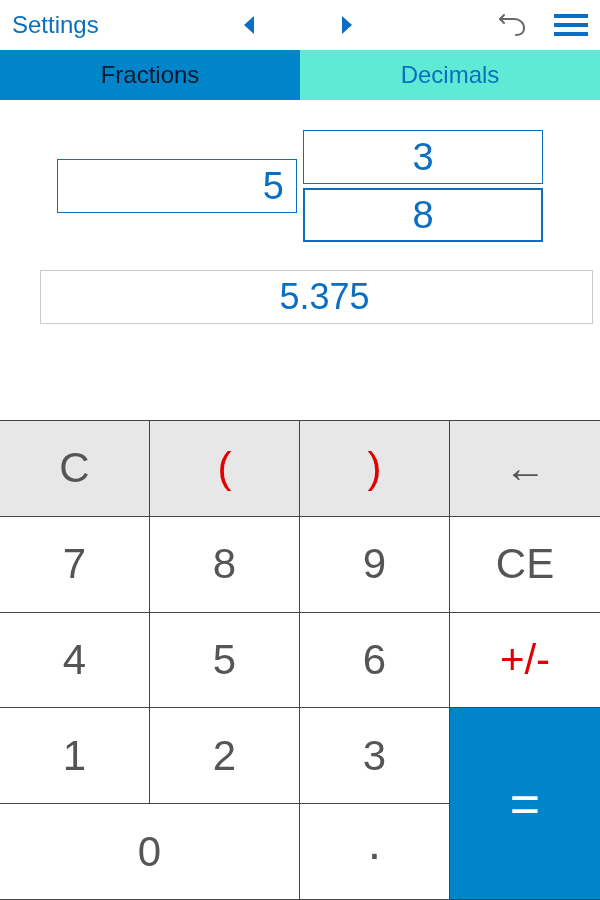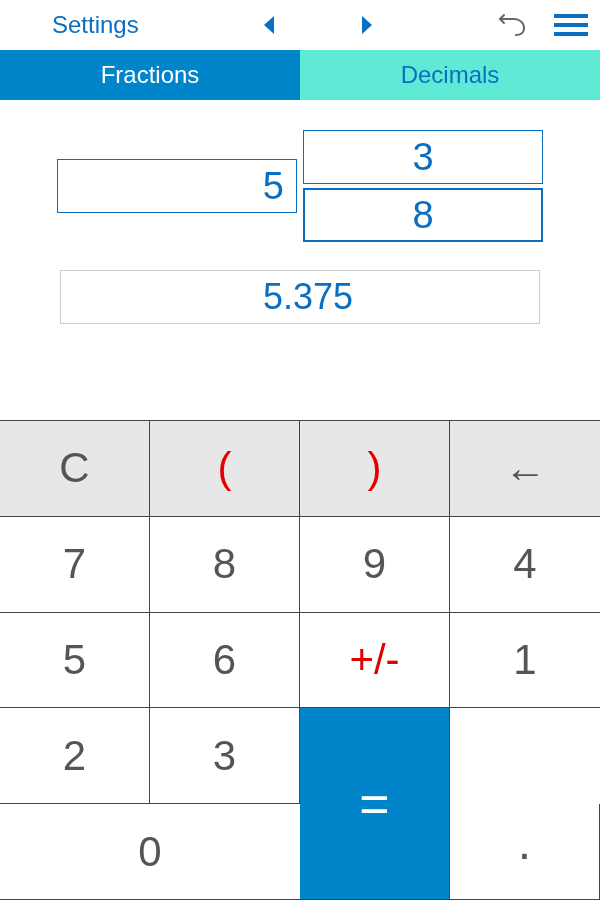--- a/index.html
+++ b/index.html
@@ -15,21 +15,20 @@
       height: 50px;
       display: flex;
       align-items: center;
       padding: 0 12px;
       background: #fff;
     }
     .settings-link {
       color: #0a6fc2;
       font-size: 24px;
       font-weight: 400;
-      margin-left: 40px;
     }
     .nav-arrows {
       flex: 1;
       display: flex;
       justify-content: center;
       gap: 80px;
     }
     .nav-arrow svg { display: block; }
     .header-right {
       display: flex;
@@ -54,21 +53,21 @@
     }
     .tab {
       flex: 1;
       display: flex;
       align-items: center;
       justify-content: center;
       font-size: 24px;
     }
     .tab-active {
       background: #0085ca;
-      color: #ffffff;
+      color: #0f172a;
     }
     .tab-inactive {
       background: #5eead4;
       color: #0a6fc2;
     }
     .display-area {
       padding: 20px 40px 10px;
     }
     .fraction-row {
       display: flex;
@@ -101,21 +100,21 @@
       align-items: center;
       justify-content: center;
       color: #0a6fc2;
       font-size: 38px;
     }
     .frac-box.thin {
       border-width: 1px;
     }
     .result-box {
       margin: 28px auto 0;
-      width: 480px;
+      width: 553px;
       height: 54px;
       border: 1px solid #ccc;
       display: flex;
       align-items: center;
       justify-content: center;
       color: #0a6fc2;
       font-size: 36px;
       padding-left: 16px;
     }
     .keypad {
@@ -202,20 +201,21 @@
 
 <div class="keypad">
   <div class="key key-func">C</div>
   <div class="key key-func key-red">(</div>
   <div class="key key-func key-red">)</div>
   <div class="key key-func">←</div>
 
   <div class="key">7</div>
   <div class="key">8</div>
   <div class="key">9</div>
+  <div class="key">CE</div>
 
   <div class="key">4</div>
   <div class="key">5</div>
   <div class="key">6</div>
   <div class="key key-red">+/-</div>
 
   <div class="key">1</div>
   <div class="key">2</div>
   <div class="key">3</div>
   <div class="key key-equals">=</div>

